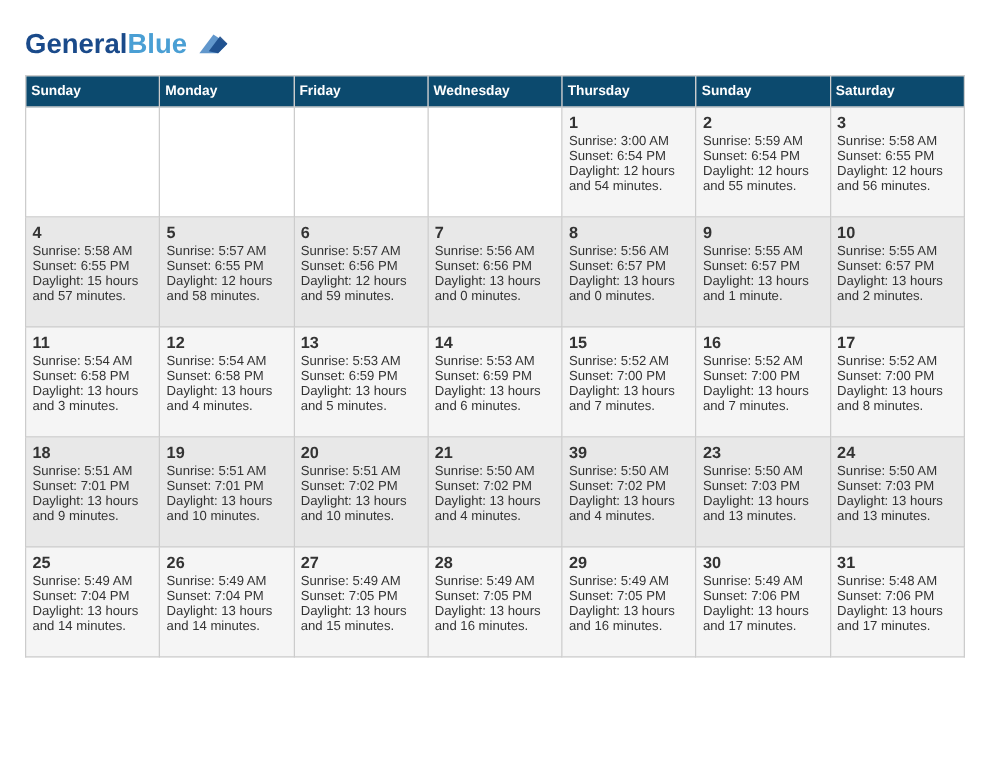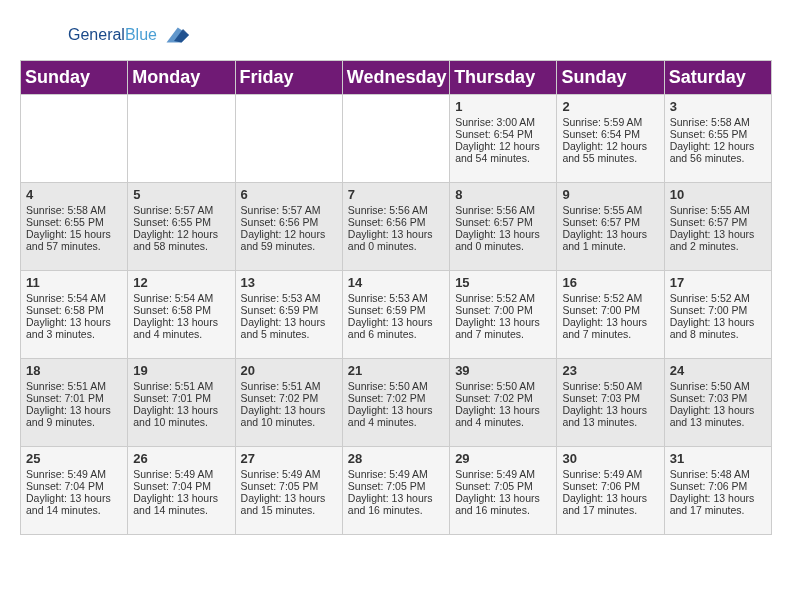--- a/index.html
+++ b/index.html
@@ -14,25 +14,24 @@
       display: flex;
       align-items: flex-start;
       justify-content: space-between;
       margin-bottom: 10px;
     }
     .logo {
       display: flex;
       align-items: center;
     }
     .logo-text {
-      font-size: 16px;
-      font-weight: normal;
+      font-size: 22px;
+      font-weight: bold;
       color: #1a4a8a;
       line-height: 1.1;
-      margin-left: 48px;
     }
     .logo-text span {
       color: #4a9fd4;
     }
     .logo-icon {
       width: 30px;
       height: 30px;
       margin-left: 2px;
     }
     .title-block {
@@ -46,23 +45,23 @@
     .location-title {
       font-size: 16px;
       color: #555;
     }
     table {
       width: 100%;
       border-collapse: collapse;
       table-layout: fixed;
     }
     thead tr th {
-      background-color: #701a75;
+      background-color: #0c4a6e;
       color: #fff;
-      font-size: 18px;
+      font-size: 11px;
       font-weight: bold;
       padding: 6px 4px;
       text-align: left;
       border: 1px solid #ccc;
     }
     tbody tr td {
       border: 1px solid #ccc;
       vertical-align: top;
       padding: 4px 5px;
       font-size: 10.5px;

